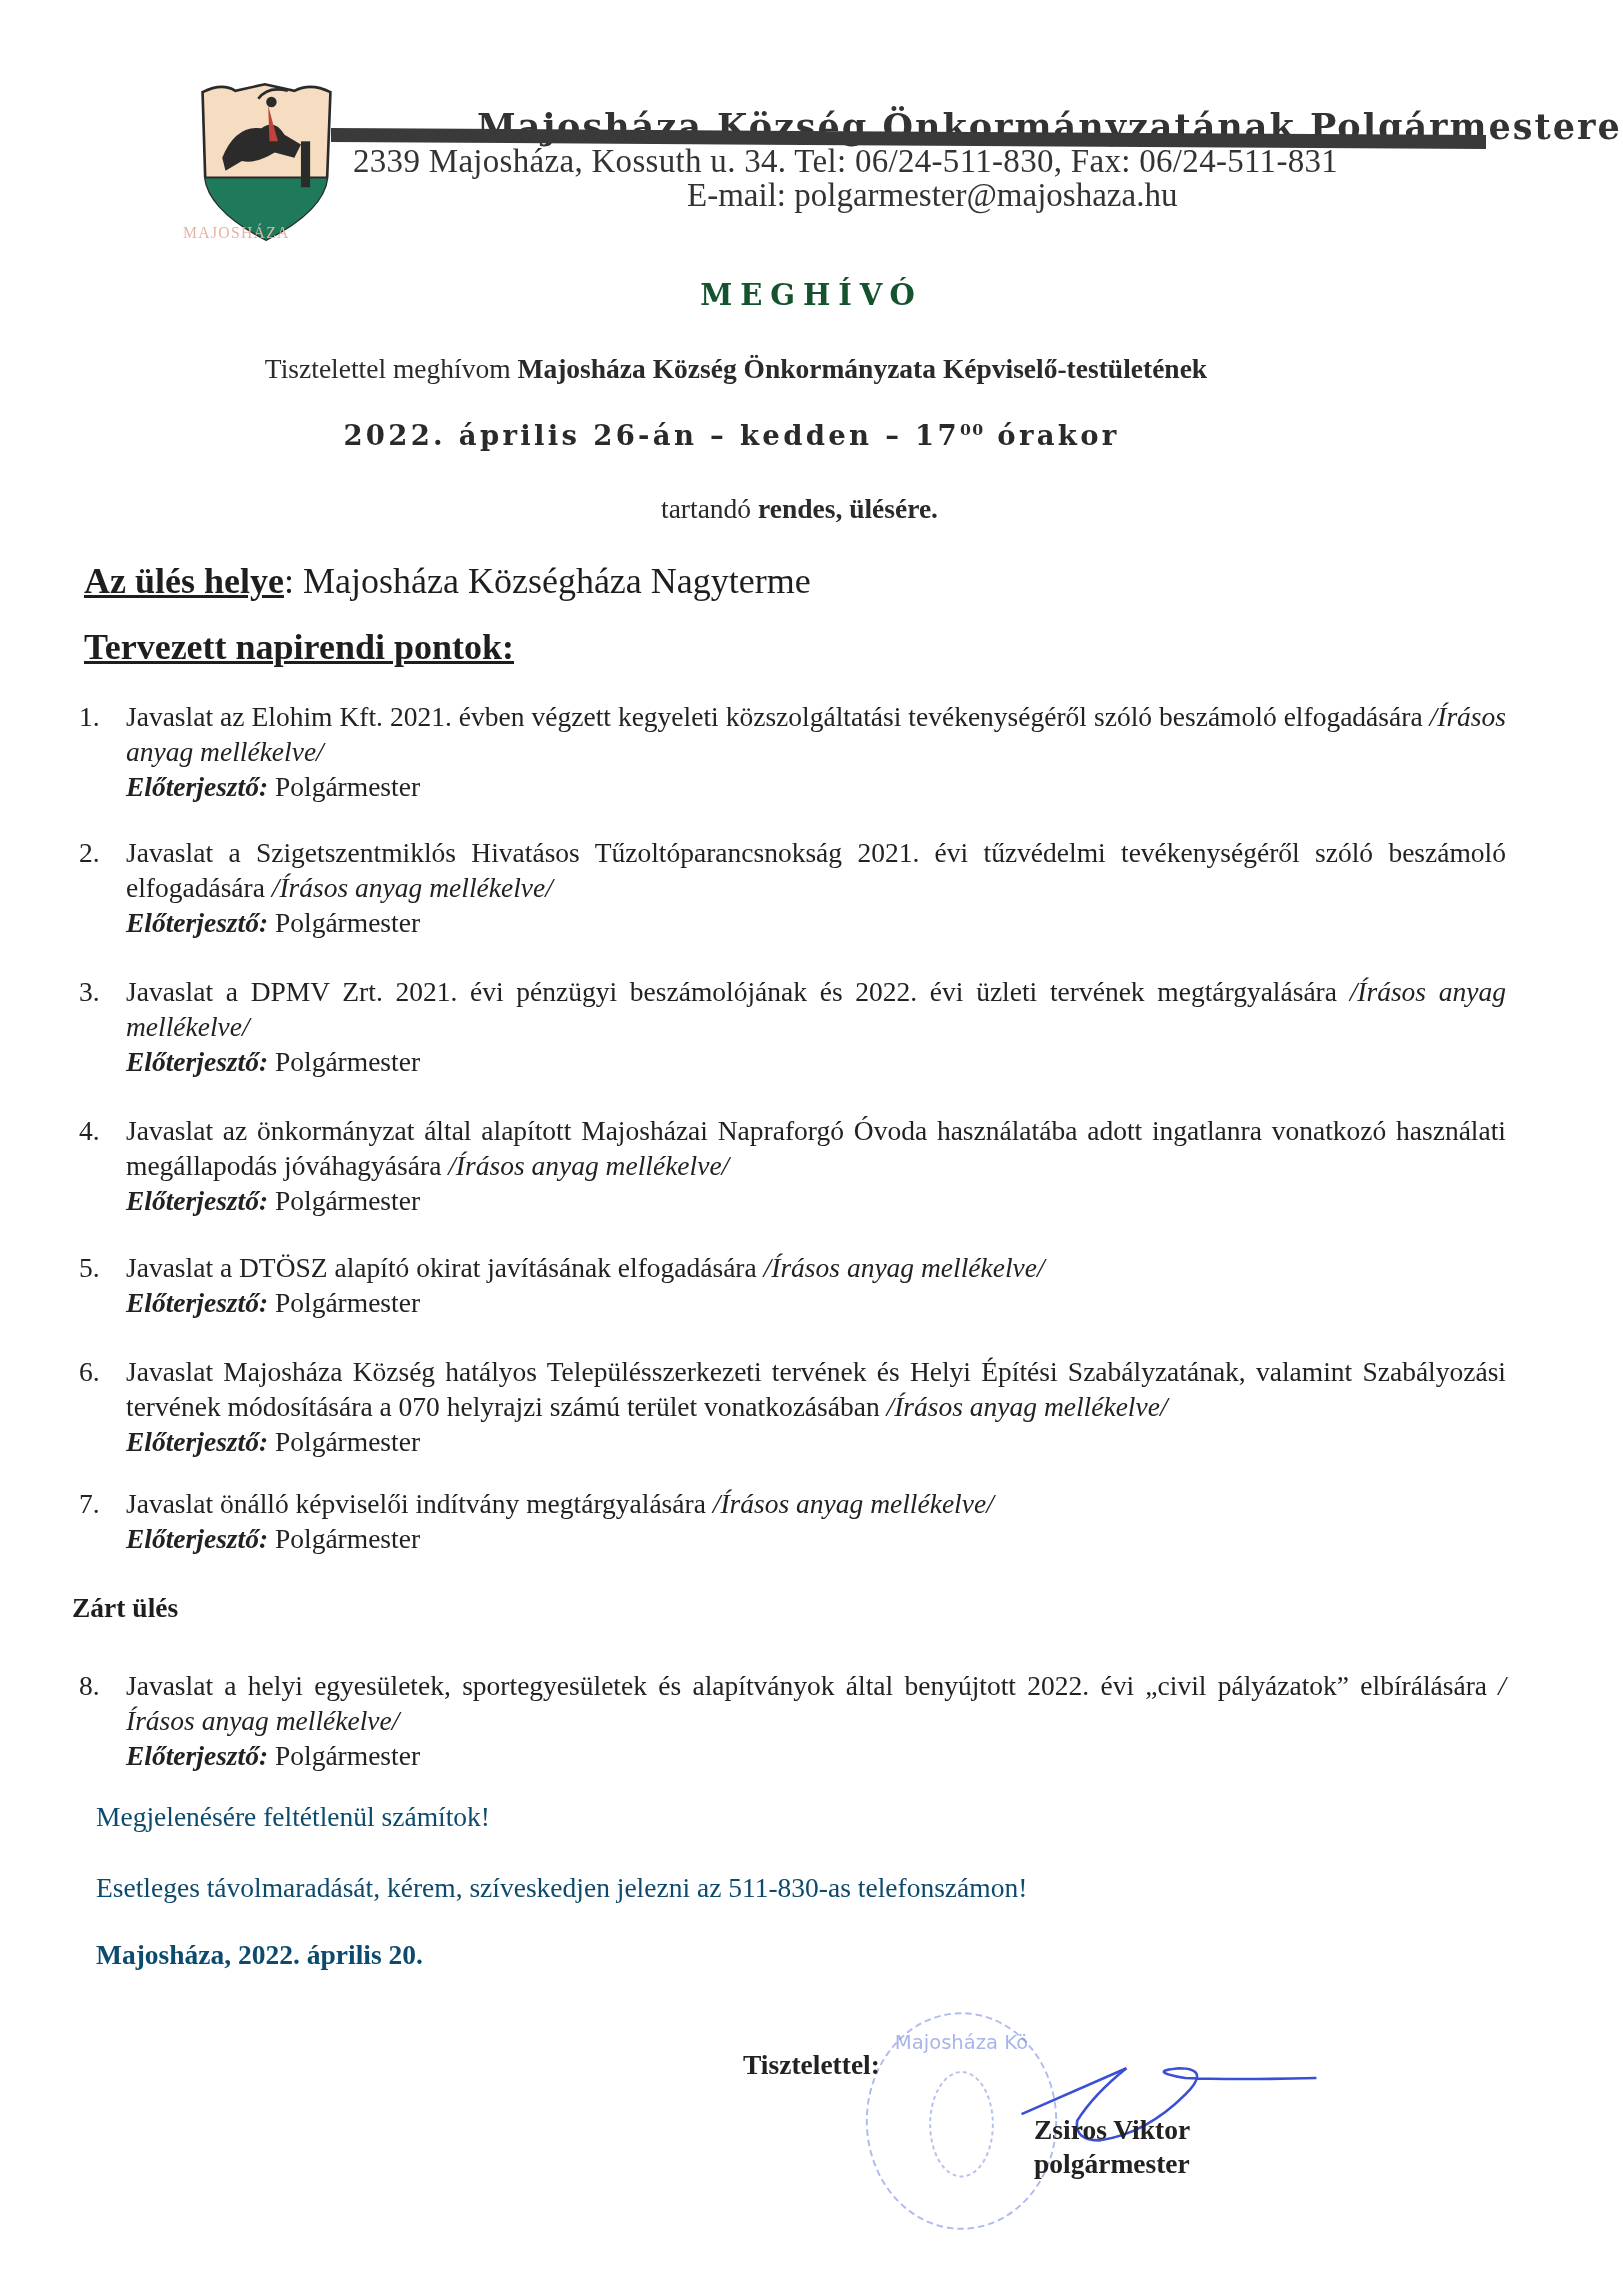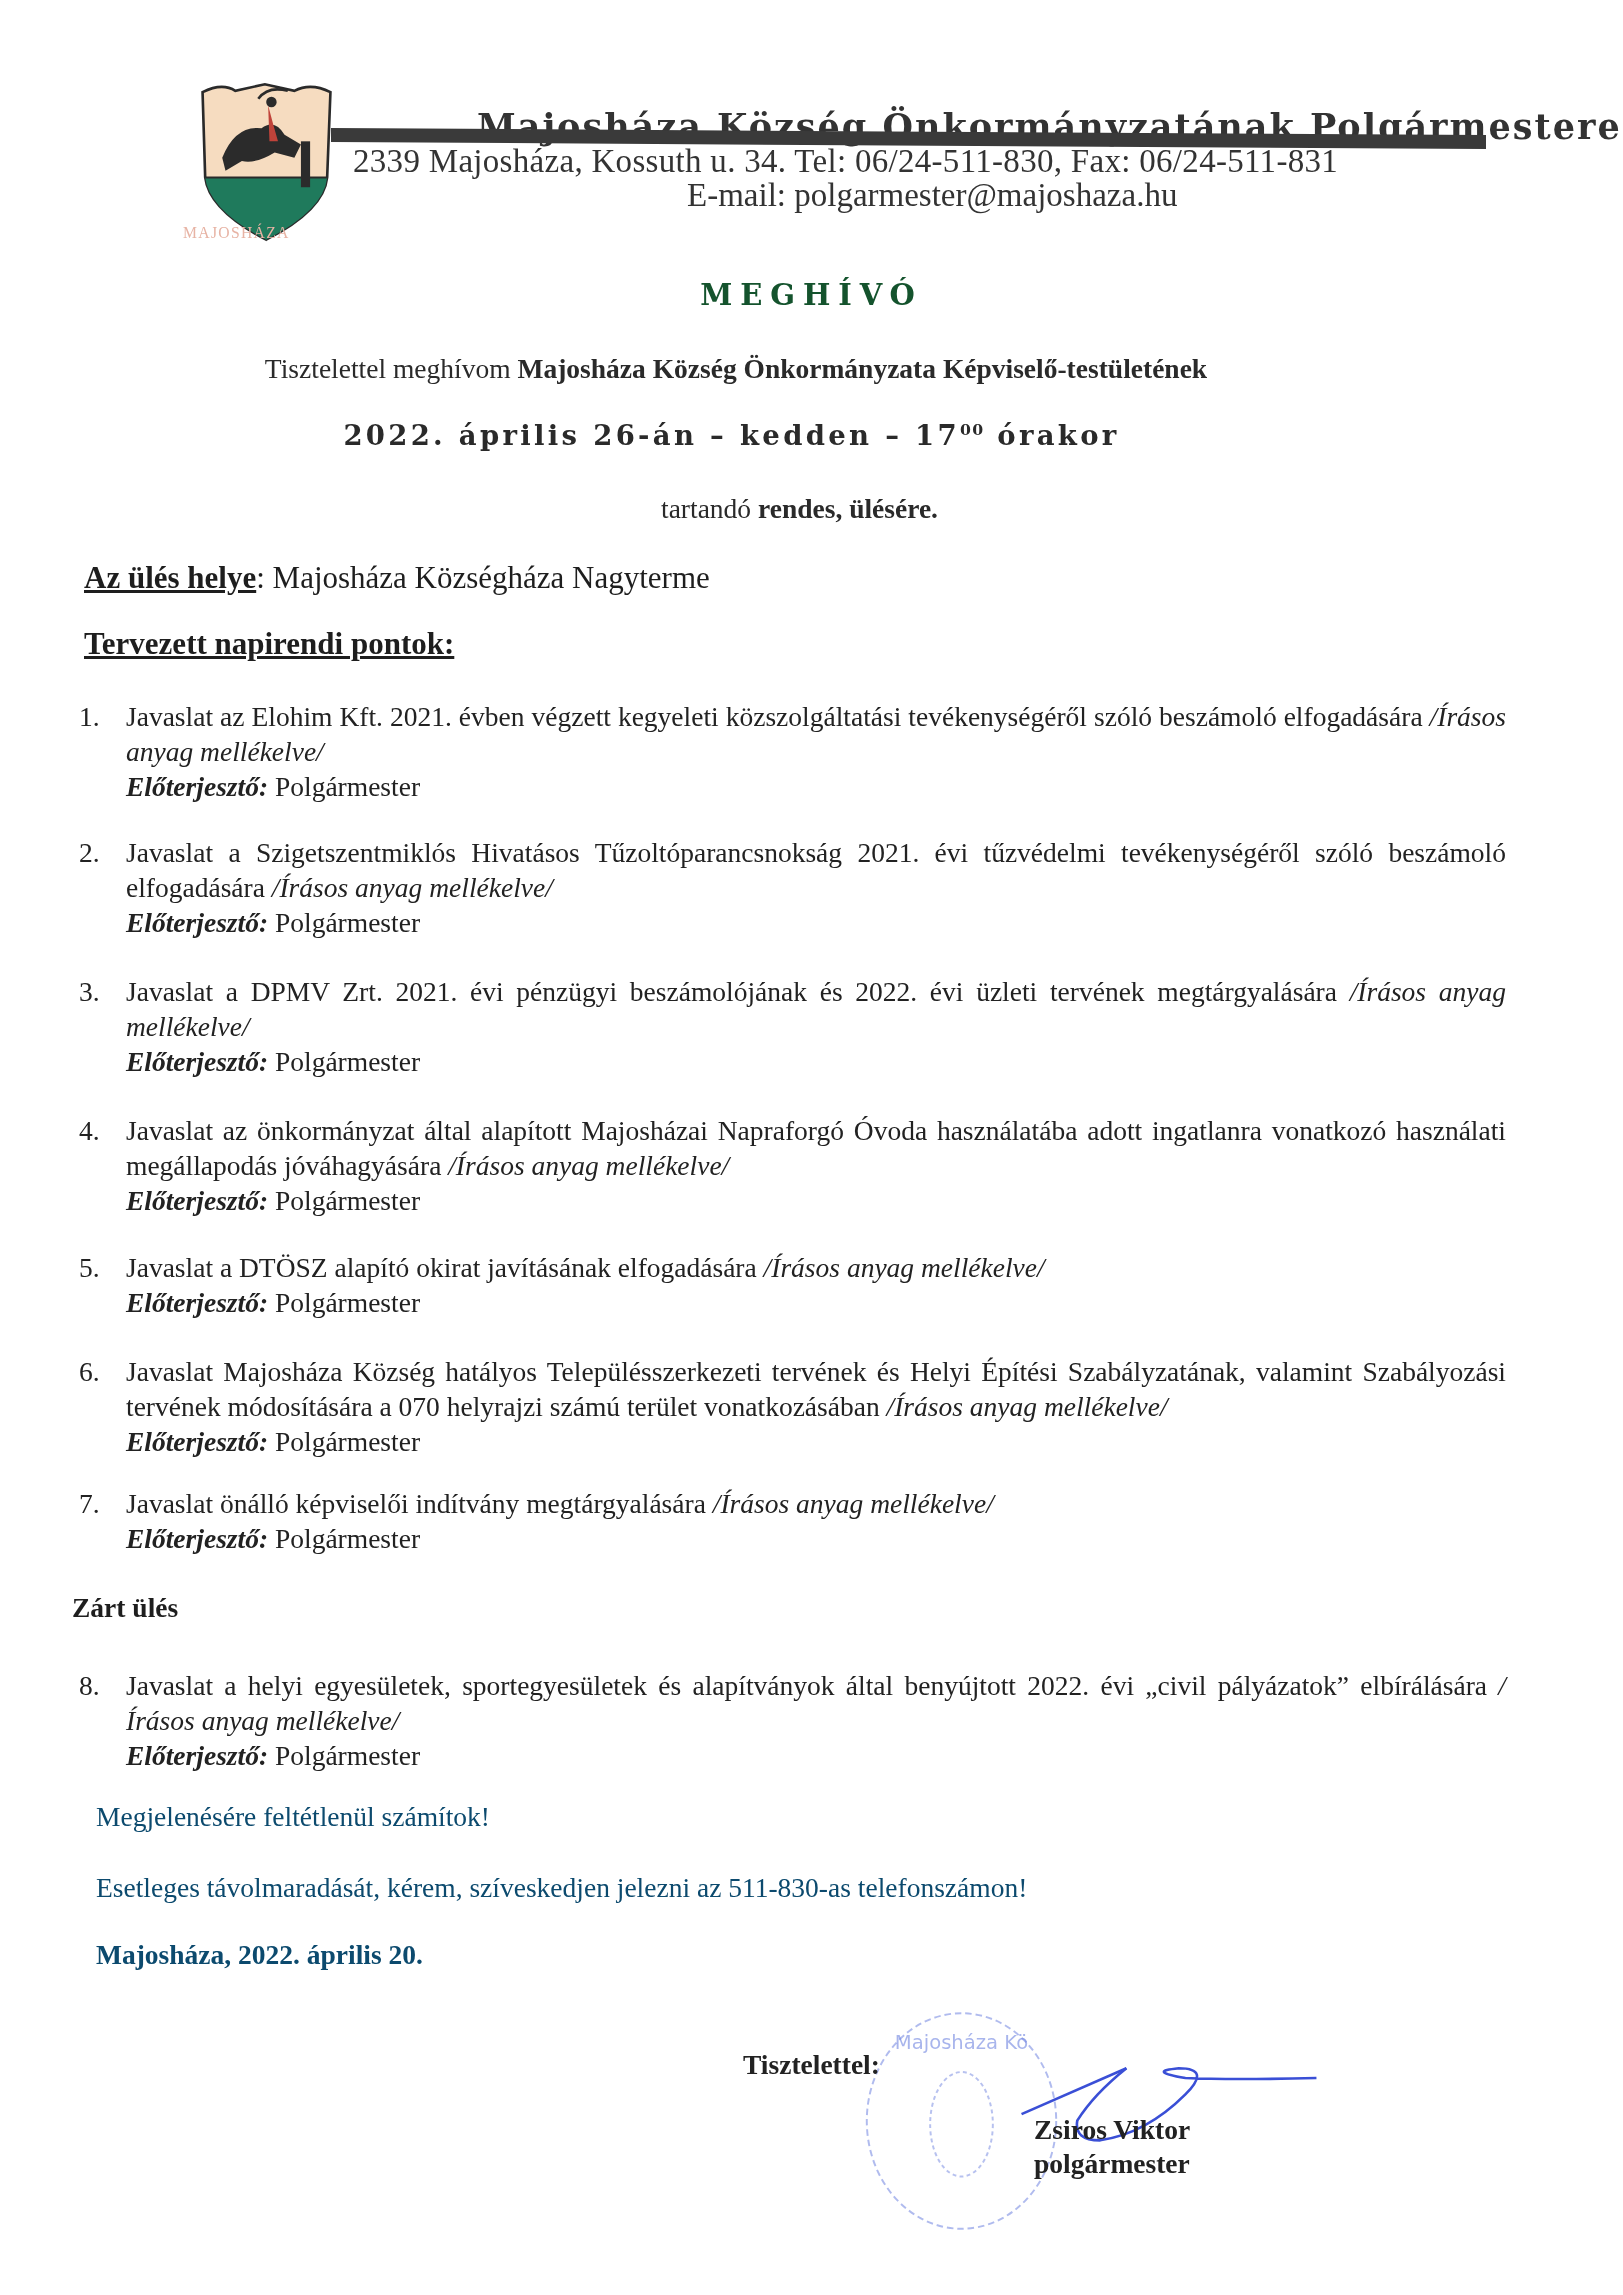--- a/index.html
+++ b/index.html
@@ -19,21 +19,21 @@
 
   .title { left: 0; width: 1623px; top: 278px; text-align: center; font-family: "DejaVu Serif", serif;
            font-weight: bold; font-size: 29px; letter-spacing: 7.9px; color: #14532d; }
   .invite { left: 0; width: 1472px; top: 353px; text-align: center; font-size: 27.5px; color: #2a2a2a; }
   .invite b { font-weight: bold; }
   .datetime { left: 0; width: 1463px; top: 419px; text-align: center; font-family: "DejaVu Serif", serif;
               font-weight: bold; font-size: 27.5px; letter-spacing: 3.3px; color: #2a2a2a; }
   .datetime sup { font-size: 15.7px; letter-spacing: 1.3px; }
   .session { left: 661px; top: 493px; font-size: 27.5px; color: #2a2a2a; }
 
-  .label-line { left: 84px; font-size: 31px; color: #1e1e1e; white-space: nowrap; }
+  .label-line { left: 84px; font-size: 36px; color: #1e1e1e; white-space: nowrap; }
   .label-line u { font-weight: bold; text-decoration-thickness: 2.6px; }
 
   .agenda-item { left: 79px; width: 1427px; font-size: 27.5px; line-height: 35px; color: #222; }
   .agenda-item .num { position: absolute; left: 0; top: 0; width: 39px; }
   .agenda-item .body { margin-left: 47px; text-align: justify; }
   .agenda-item .note { font-style: italic; }
   .agenda-item .presenter-label { font-style: italic; font-weight: bold; }
 
   .closed { left: 72px; top: 1592px; font-size: 27.5px; font-weight: bold; color: #1e1e1e; }
   .closing { left: 71px; font-size: 27.5px; color: #0c4a6e; white-space: nowrap; margin-left: 25px; }

